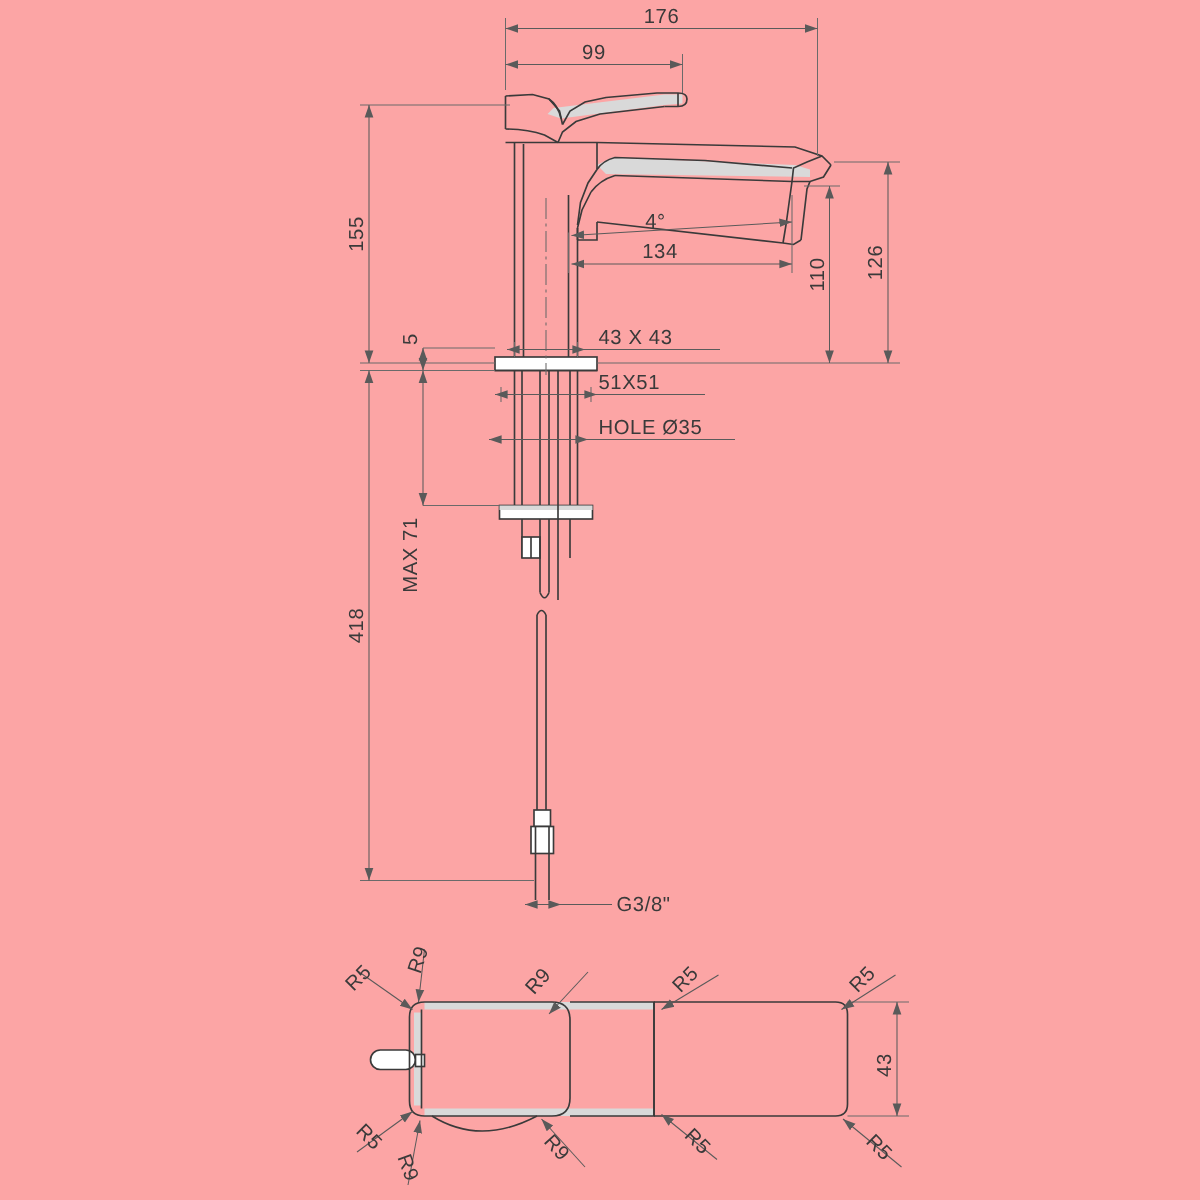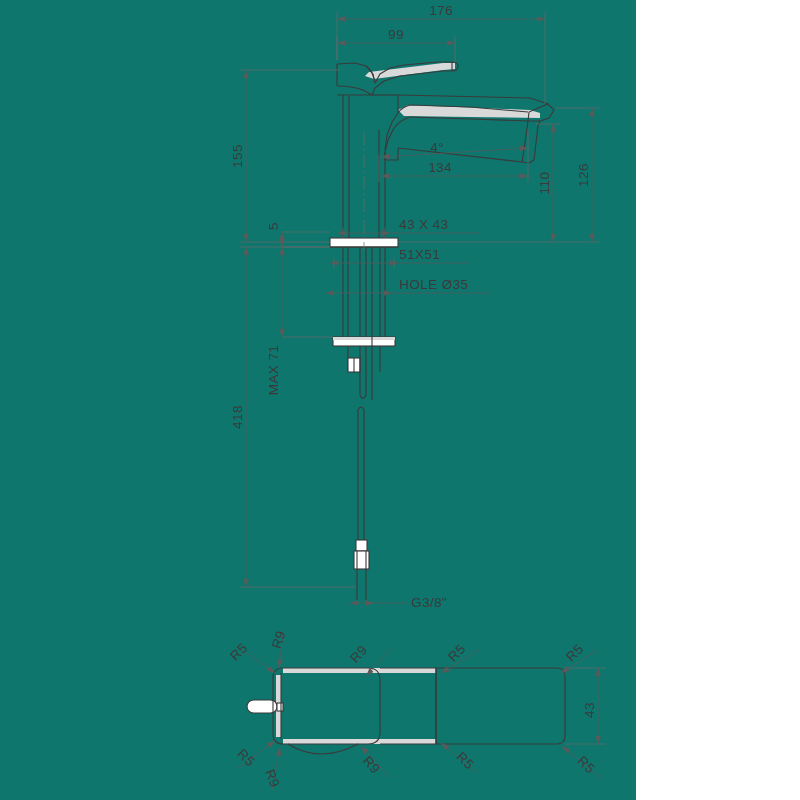--- a/index.html
+++ b/index.html
@@ -3,23 +3,23 @@
 <meta charset="utf-8">
 <title>Faucet Technical Drawing</title>
 <style>
   html, body {
     margin: 0;
     padding: 0;
     background: #ffffff;
   }
   #drawing-root {
     position: relative;
-    width: 636px;
+    width: 800px;
     height: 800px;
-    background: #0f766e;
+    background: #fca5a5;
     font-family: "Liberation Sans", sans-serif;
     overflow: hidden;
   }
   svg#cad {
     display: block;
     width: 800px;
     height: 800px;
   }
   .dimline  { stroke: #5a5a5a; stroke-width: 0.7; fill: none; }
   .extline  { stroke: #6a6a6a; stroke-width: 0.7; fill: none; }

